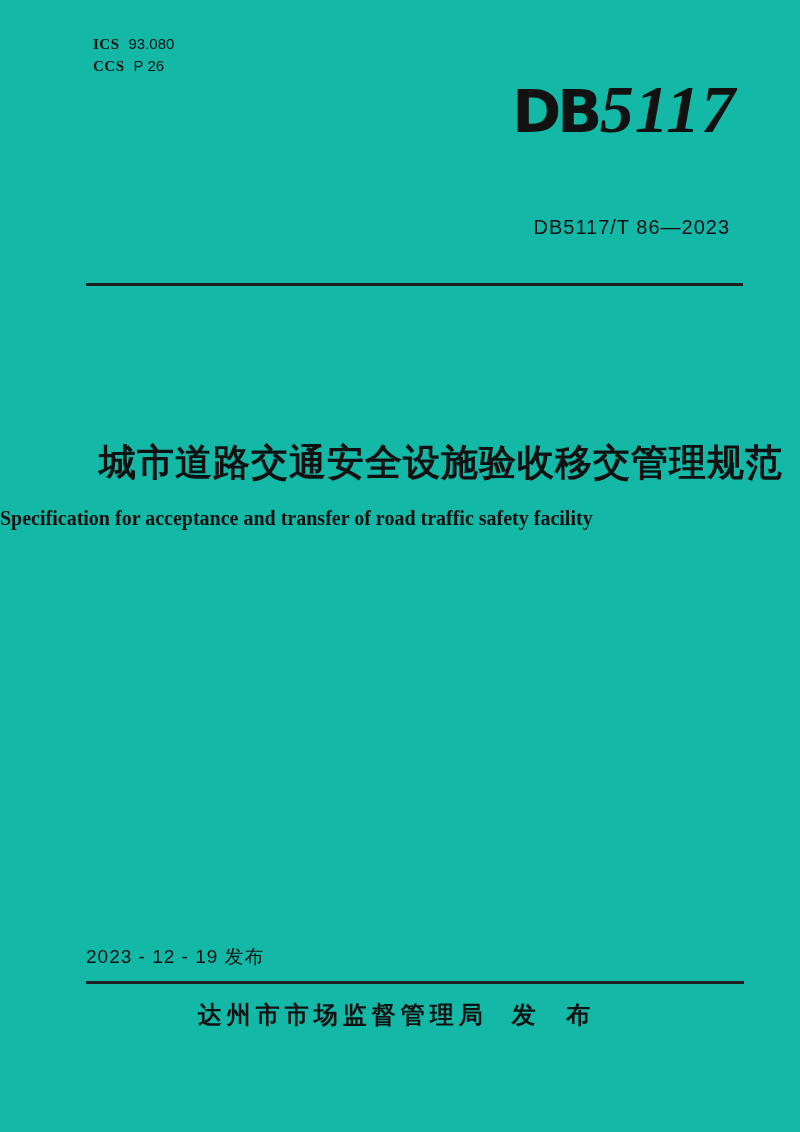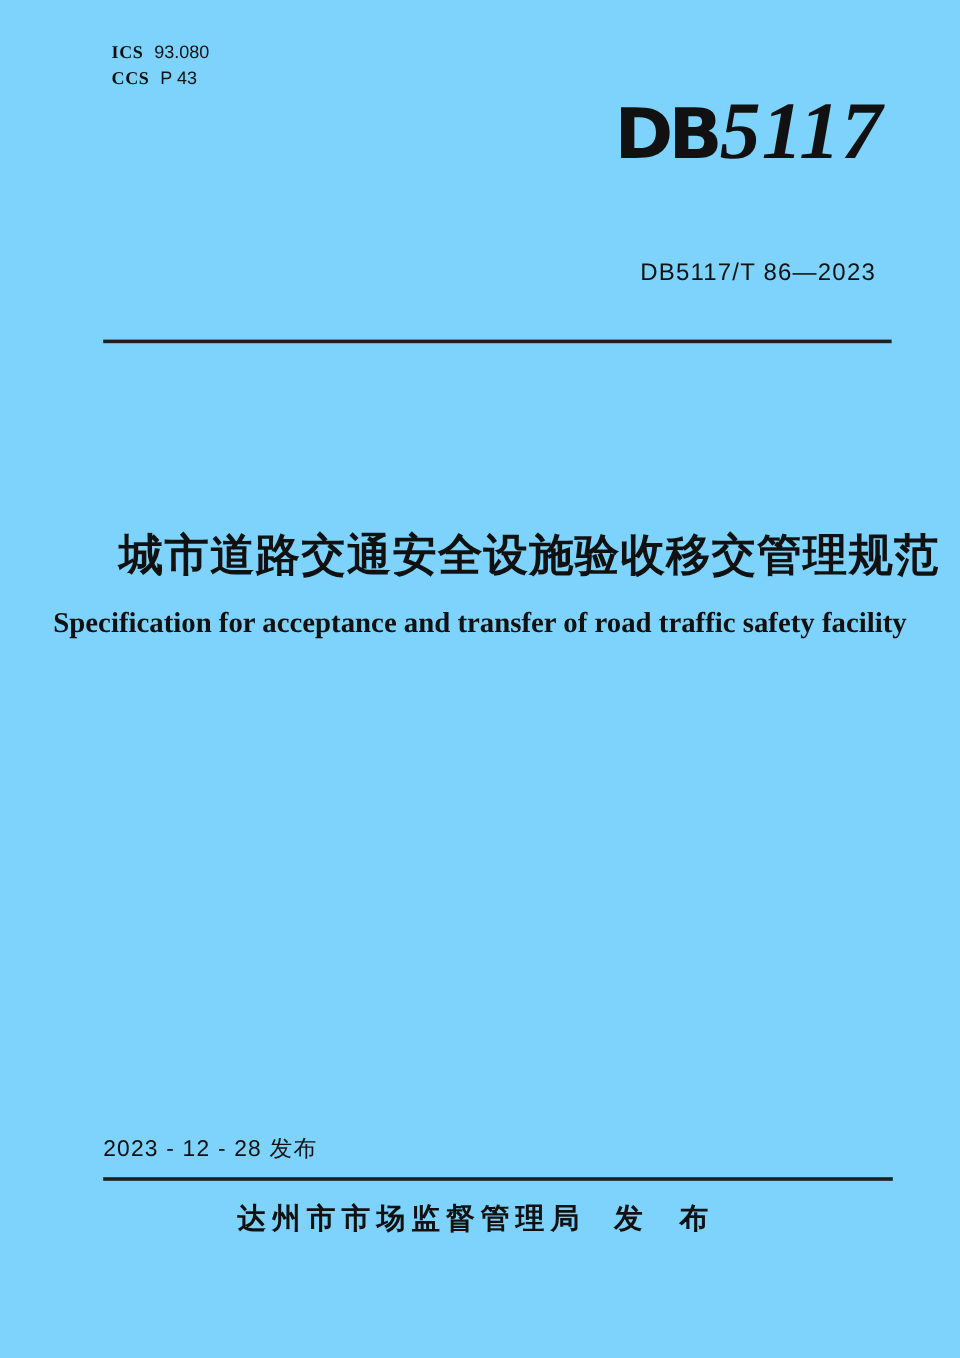--- a/index.html
+++ b/index.html
@@ -1,20 +1,20 @@
 <!DOCTYPE html>
 <html><head>
 <meta charset="utf-8">
 <style>
   html, body { margin: 0; padding: 0; background: #ffffff; }
   .page {
     position: relative;
     width: 800px;
     height: 1132px;
-    background: #7dd3fc;
+    background: #14b8a6;
     color: #111111;
     font-family: "Liberation Sans", sans-serif;
     overflow: hidden;
   }
 
   
   .ics-block {
     position: absolute;
     left: 93px;
     top: 33px;
@@ -101,24 +101,24 @@
     letter-spacing: 1px;
     margin-left: 41px;
   }
 
   
   .title-en {
     position: absolute;
     left: 0;
     width: 800px;
     top: 507px;
-    text-align: center;
+    text-align: left;
     font-family: "Liberation Serif", serif;
     font-weight: bold;
-    font-size: 24px;
+    font-size: 20px;
   }
 
   
   .dates-row {
     position: absolute;
     left: 86px;
     width: 658px;
     top: 944px;
     display: flex;
     justify-content: space-between;
@@ -147,38 +147,38 @@
 </head>
 <body>
 
 <div class="page">
 
   <div class="ics-block">
     <div class="ics-row">
       <span class="ics-label">ICS</span><span class="ics-value">93.080</span>
     </div>
     <div class="ics-row">
-      <span class="ics-label">CCS</span><span class="ics-value">P 43</span>
+      <span class="ics-label">CCS</span><span class="ics-value">P 26</span>
     </div>
   </div>
 
   <div class="logo">
     <span class="logo-db">DB</span><span class="logo-code">5117</span>
   </div>
 
 
   <div class="std-number">DB5117/T 86—2023</div>
 
   <div class="top-rule"></div>
 
   <div class="title-zh">城市道路交通安全设施验收移交管理规范</div>
 
   <div class="title-en">Specification for acceptance and transfer of road traffic safety facility</div>
 
   <div class="dates-row">
-    <span>2023 - 12 - 28 发布</span>
+    <span>2023 - 12 - 19 发布</span>
   </div>
 
   <div class="publisher-line">
     <span>达州市市场监督管理局</span><span class="publisher-action">发 布</span>
   </div>
 
 </div>
 
 </body></html>

